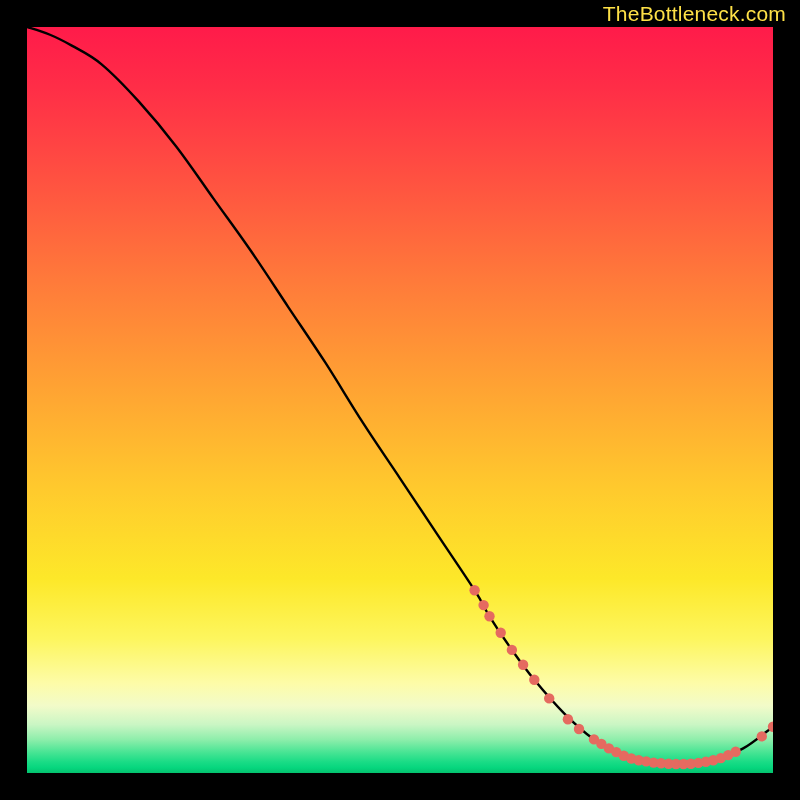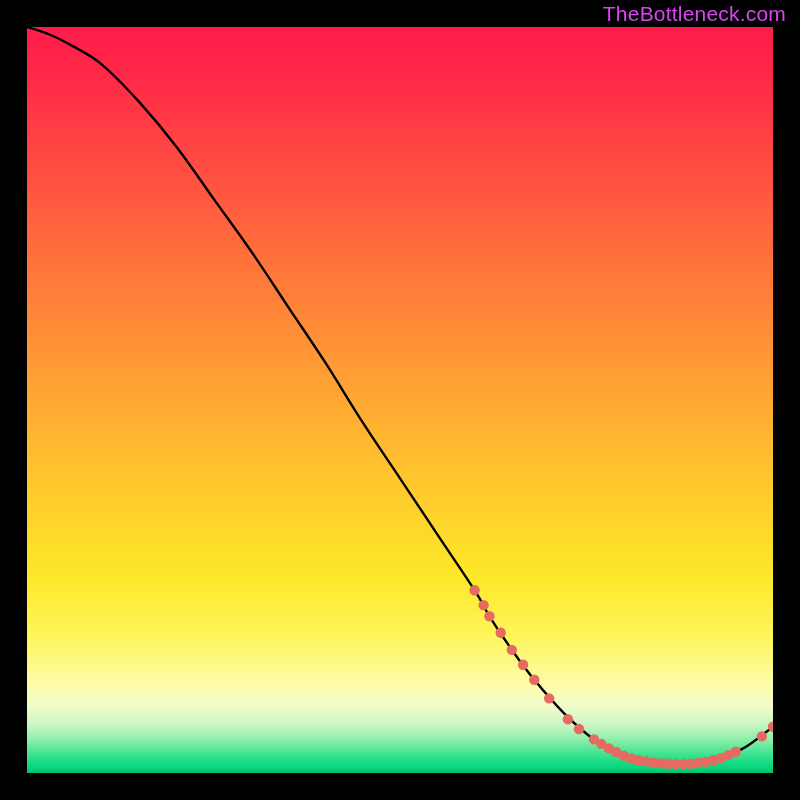--- a/index.html
+++ b/index.html
@@ -14,21 +14,21 @@
   .canvas {
     position: relative;
     width: 800px;
     height: 800px;
     background: #000000;
   }
   .watermark {
     position: absolute;
     top: 2px;
     right: 14px;
-    color: #d946ef;
+    color: #fde047;
     font-size: 21px;
     font-weight: 400;
     letter-spacing: 0.2px;
   }
   .plot-area {
     position: absolute;
     left: 27px;
     top: 27px;
     width: 746px;
     height: 746px;

